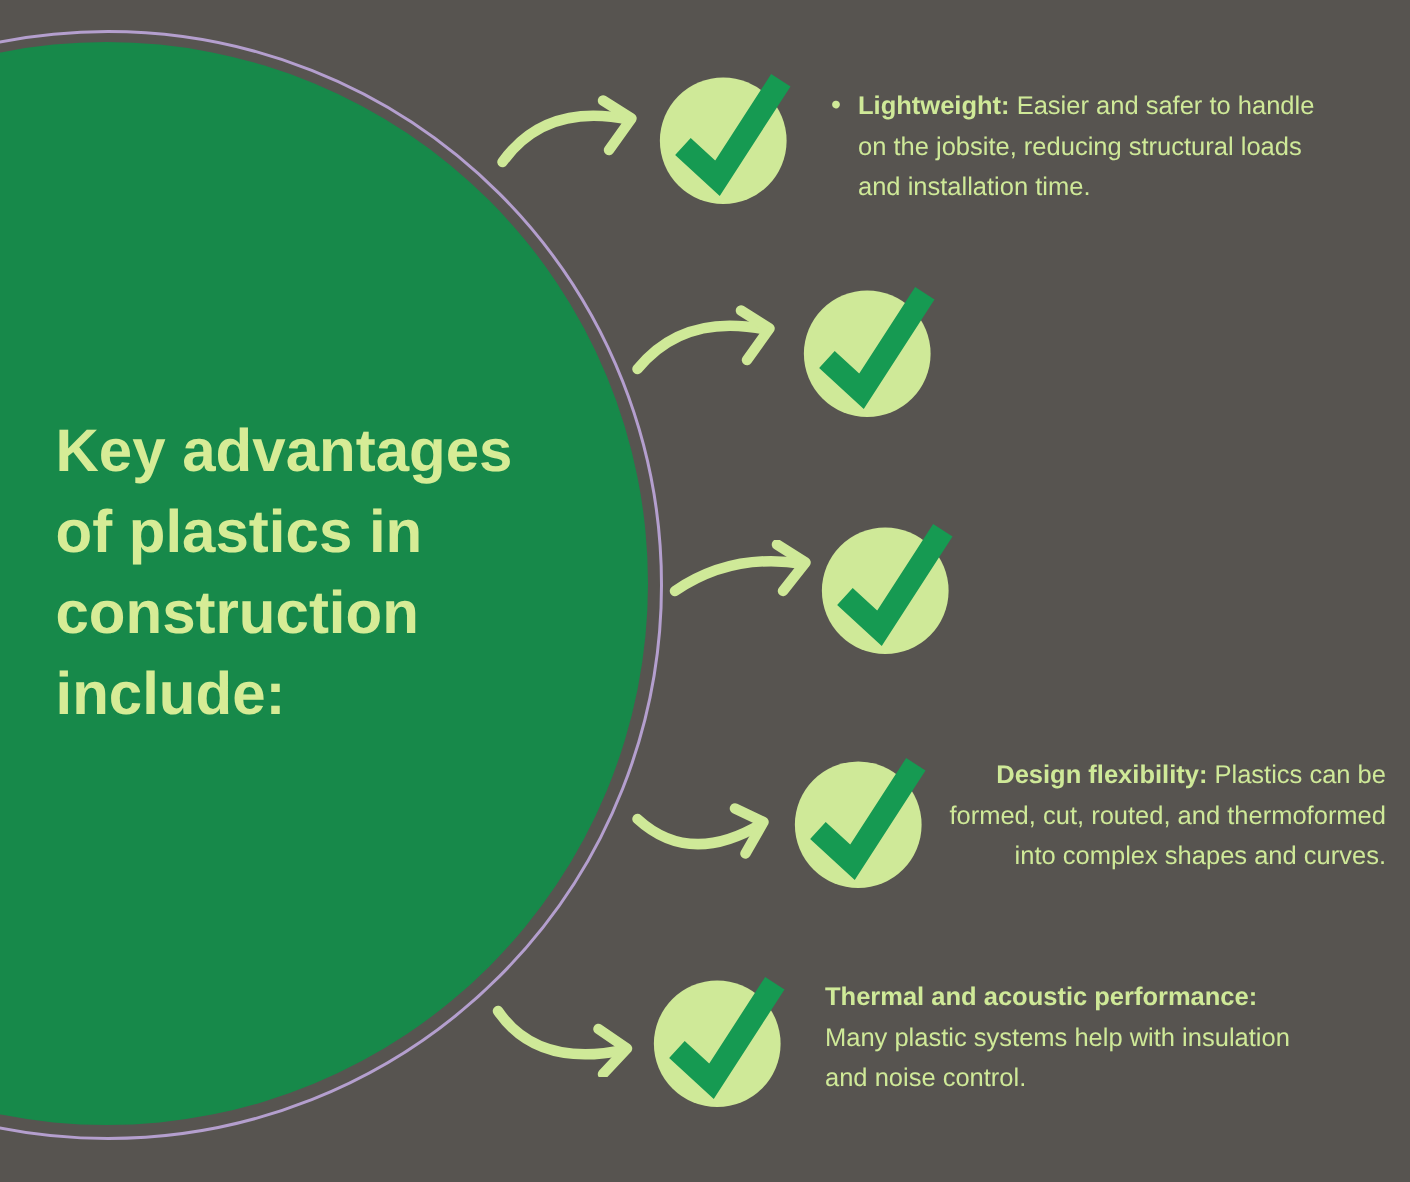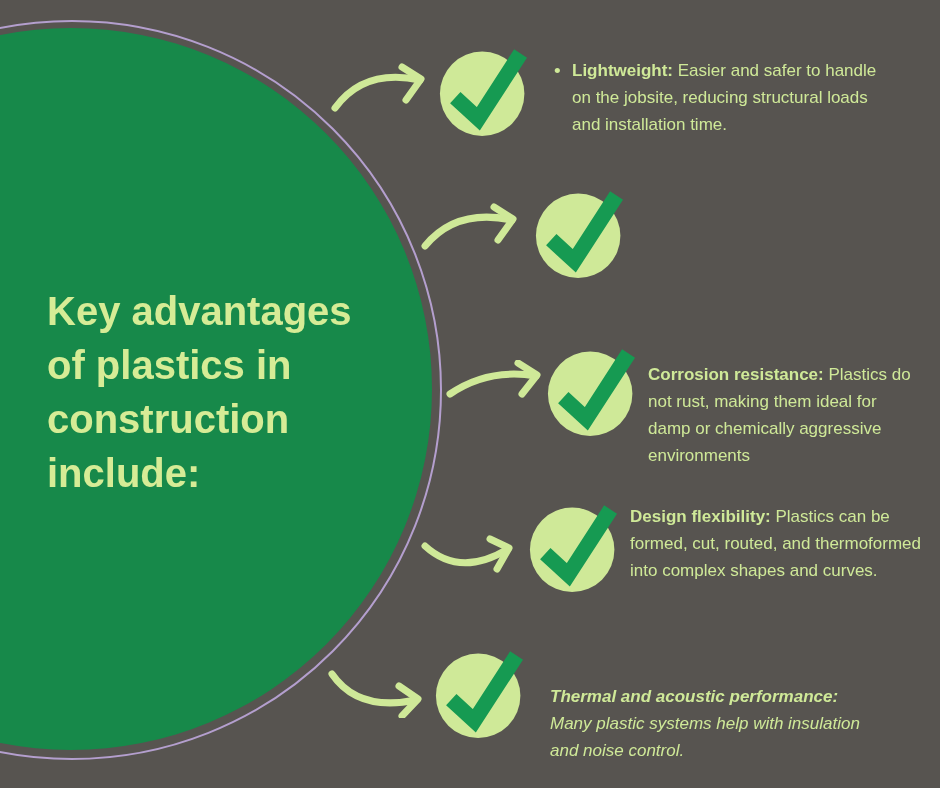--- a/index.html
+++ b/index.html
@@ -23,21 +23,21 @@
     position:absolute;
     left:-290px;top:28px;
     width:722px;height:722px;
     border-radius:50%;
     background:#17894a;
   }
   .title{
     position:absolute;
     left:35px;top:272px;
     width:335px;
-    margin:12px;
+    margin:2px;
     font-size:40px;
     font-weight:bold;
     line-height:1.35;
     color:#d6ec96;
   }
   .item-text{
     position:absolute;
     margin:0;
     font-size:17px;
     line-height:1.58;
@@ -45,22 +45,22 @@
   }
   .item-text b{font-weight:bold;}
   .text1{left:572px;top:58px;width:320px;}
   .bullet{
     position:absolute;
     left:-18px;top:-2px;
     font-size:19px;
   }
   .text2{left:630px;top:190px;width:288px;}
   .text3{left:648px;top:362px;width:272px;}
-  .text4{left:630px;top:504px;width:294px;}
-  .text5{left:550px;top:684px;width:332px;font-style:italic;}
+  .text4{left:630px;top:504px;width:294px;text-align:right;}
+  .text5{left:550px;top:652px;width:332px;}
   .check{position:absolute;width:96px;height:96px;}
   .check1{left:438px;top:42px;}
   .check2{left:534px;top:184px;}
   .check3{left:546px;top:342px;}
   .check4{left:528px;top:498px;}
   .check5{left:434px;top:644px;}
   .arrow{position:absolute;}
   .arrow1{left:330px;top:62px;}
   .arrow2{left:420px;top:200px;}
   .arrow3{left:446px;top:360px;}
@@ -101,24 +101,20 @@
   </svg>
 
   <svg class="arrow arrow3" width="100" height="42" viewBox="0 0 100 42">
     <path d="M4,34 Q42,8 90,16" fill="none" stroke="#cfe998" stroke-width="7" stroke-linecap="round"></path>
     <path d="M72,3 L91,15 L76,34" fill="none" stroke="#cfe998" stroke-width="7" stroke-linecap="round" stroke-linejoin="round"></path>
   </svg>
   <svg class="check check3" viewBox="0 0 100 100">
     <circle cx="46" cy="54" r="44" fill="#cfe998"></circle>
     <path d="M18,58 L42,80 L86,12" fill="none" stroke="#169a52" stroke-width="16"></path>
   </svg>
-  <p class="item-text text3">
-    <b>Corrosion resistance:</b>
-    <span>Plastics do not rust, making them ideal for damp or chemically aggressive environments</span>
-  </p>
 
   <svg class="arrow arrow4" width="102" height="50" viewBox="0 0 102 50">
     <path d="M5,14 Q40,46 88,17" fill="none" stroke="#cfe998" stroke-width="7" stroke-linecap="round"></path>
     <path d="M70,7 L89,16 L77,37" fill="none" stroke="#cfe998" stroke-width="7" stroke-linecap="round" stroke-linejoin="round"></path>
   </svg>
   <svg class="check check4" viewBox="0 0 100 100">
     <circle cx="46" cy="54" r="44" fill="#cfe998"></circle>
     <path d="M18,58 L42,80 L86,12" fill="none" stroke="#169a52" stroke-width="16"></path>
   </svg>
   <p class="item-text text4">

